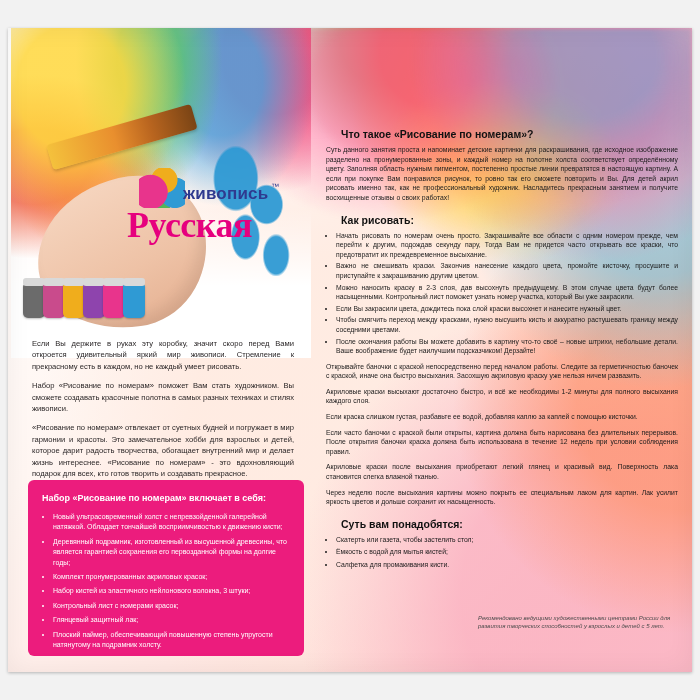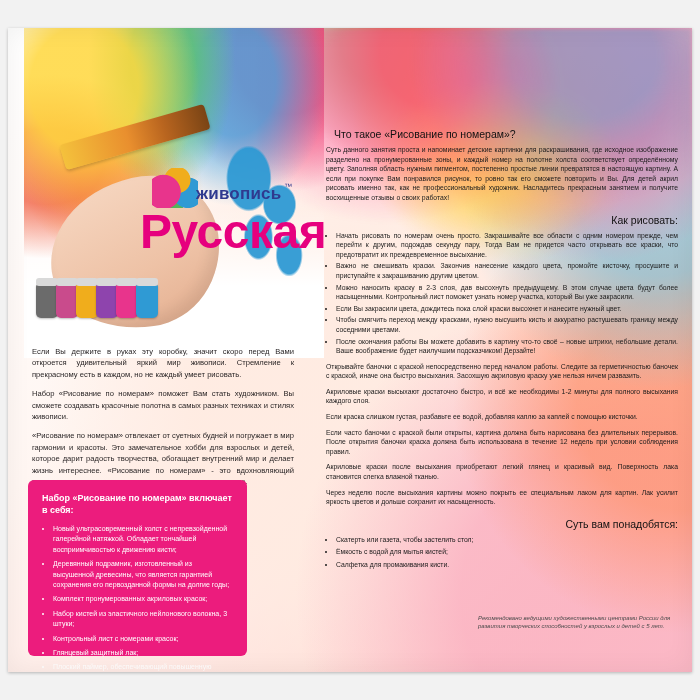--- a/index.html
+++ b/index.html
@@ -36,21 +36,21 @@
   .splash2{
     position:absolute;left:250px;top:0;width:434px;height:300px;
     background:
       radial-gradient(ellipse at 30% 20%, rgba(255,90,150,.5) 0 18%, rgba(255,90,150,0) 40%),
       radial-gradient(ellipse at 75% 10%, rgba(60,170,220,.45) 0 16%, rgba(60,170,220,0) 38%),
       radial-gradient(ellipse at 55% 45%, rgba(255,210,60,.4) 0 14%, rgba(255,210,60,0) 36%);
     filter:blur(2px);
   }
   
   .hero{
-    position:absolute;left:16px;top:0;width:300px;height:330px;
+    position:absolute;left:3px;top:0;width:300px;height:330px;
     background:
       radial-gradient(ellipse at 20% 18%, rgba(255,215,60,.85) 0 16%, rgba(255,215,60,0) 34%),
       radial-gradient(ellipse at 46% 10%, rgba(90,195,110,.8) 0 14%, rgba(90,195,110,0) 32%),
       radial-gradient(ellipse at 70% 16%, rgba(70,160,220,.8) 0 14%, rgba(70,160,220,0) 32%),
       radial-gradient(ellipse at 88% 8%, rgba(235,70,120,.8) 0 14%, rgba(235,70,120,0) 32%),
       radial-gradient(ellipse at 8% 42%, rgba(240,90,60,.75) 0 14%, rgba(240,90,60,0) 34%),
       radial-gradient(ellipse at 30% 48%, rgba(250,160,50,.6) 0 12%, rgba(250,160,50,0) 30%),
       linear-gradient(180deg, rgba(255,255,255,0) 55%, #ffffff 78%);
   }
   .brush{
@@ -75,22 +75,22 @@
       radial-gradient(circle at 25% 60%, #e8348c 0 40%, rgba(232,52,140,0) 42%),
       radial-gradient(circle at 55% 30%, #f0ad1c 0 34%, rgba(240,173,28,0) 36%),
       radial-gradient(circle at 78% 62%, #2f9ad4 0 34%, rgba(47,154,212,0) 36%),
       radial-gradient(circle at 48% 78%, #52b55a 0 30%, rgba(82,181,90,0) 32%);
   }
   .logo-t1{
     position:absolute;left:62px;top:6px;font-size:17px;color:#2f3a8f;font-weight:bold;
     letter-spacing:.2px;
   }
   .logo-t2{
-    position:absolute;left:6px;top:26px;font-size:48px;color:#e6007e;font-weight:bold;
-    font-family:Liberation Sans, sans-serif;letter-spacing:-.5px;
+    position:absolute;left:6px;top:26px;font-size:36px;color:#e6007e;font-weight:bold;
+    font-family:Liberation Serif, serif;letter-spacing:-.5px;
   }
   .logo-tm{position:absolute;left:150px;top:4px;font-size:8px;color:#2f3a8f;}
   .swirl{
     position:absolute;left:196px;top:118px;width:96px;height:130px;
     background:
       radial-gradient(ellipse at 30% 25%, #2f9ad4 0 22%, rgba(47,154,212,0) 24%),
       radial-gradient(ellipse at 62% 45%, #2f9ad4 0 18%, rgba(47,154,212,0) 20%),
       radial-gradient(ellipse at 40% 70%, #2f9ad4 0 16%, rgba(47,154,212,0) 18%),
       radial-gradient(ellipse at 72% 84%, #2f9ad4 0 12%, rgba(47,154,212,0) 14%);
     opacity:.95;
@@ -101,40 +101,40 @@
   .jar{
     position:absolute;bottom:0;width:22px;height:34px;border-radius:3px 3px 5px 5px;
     box-shadow:0 1px 2px rgba(0,0,0,.25);
   }
   .jar::after{
     content:"";position:absolute;left:0;top:-6px;width:22px;height:8px;
     background:#d9d9d9;border-radius:3px;
   }
   
   .leftcol{
-    position:absolute;left:24px;top:318px;width:262px;
+    position:absolute;left:24px;top:310px;width:262px;
     font-size:7.6px;line-height:11.4px;color:#231f20;text-align:justify;
   }
   .leftcol p{margin:0 0 8px 0;}
   .incl{
-    position:absolute;left:20px;top:452px;width:219px;height:176px;
+    position:absolute;left:20px;top:452px;width:276px;height:176px;
     background:#ec1c7d;border-radius:6px;color:#ffffff;padding:12px 14px;
     box-sizing:border-box;
   }
   .incl h3{margin:0 0 8px 0;font-size:9px;line-height:12px;font-weight:bold;}
   .incl ul{margin:0;padding-left:11px;}
   .incl li{font-size:7px;line-height:10.4px;margin-bottom:4px;}
   
   .rightcol{
     position:absolute;left:318px;top:100px;width:352px;color:#1b1b1b;
   }
   .rightcol h2{
-    margin:0 0 5px 8px;font-size:10.5px;font-weight:normal;color:#111;
-  }
-  .rightcol h2.sub{margin-top:11px;text-align:right;}
+    margin:0 0 5px 15px;font-size:10.5px;font-weight:bold;color:#111;
+  }
+  .rightcol h2.sub{margin-top:11px;}
   .rightcol p{margin:0 0 6px 0;font-size:6.8px;line-height:9.6px;text-align:justify;}
   .rightcol ul{margin:0 0 6px 0;padding-left:10px;}
   .rightcol li{font-size:6.8px;line-height:9.6px;text-align:justify;margin-bottom:2px;}
   .need li{margin-bottom:3px;}
   .footnote{
     position:absolute;left:470px;top:586px;width:200px;
     font-size:6px;line-height:8.4px;color:#4a4a4a;text-align:left;font-style:italic;
   }
   .edge-shadow{
     position:absolute;inset:0;pointer-events:none;

